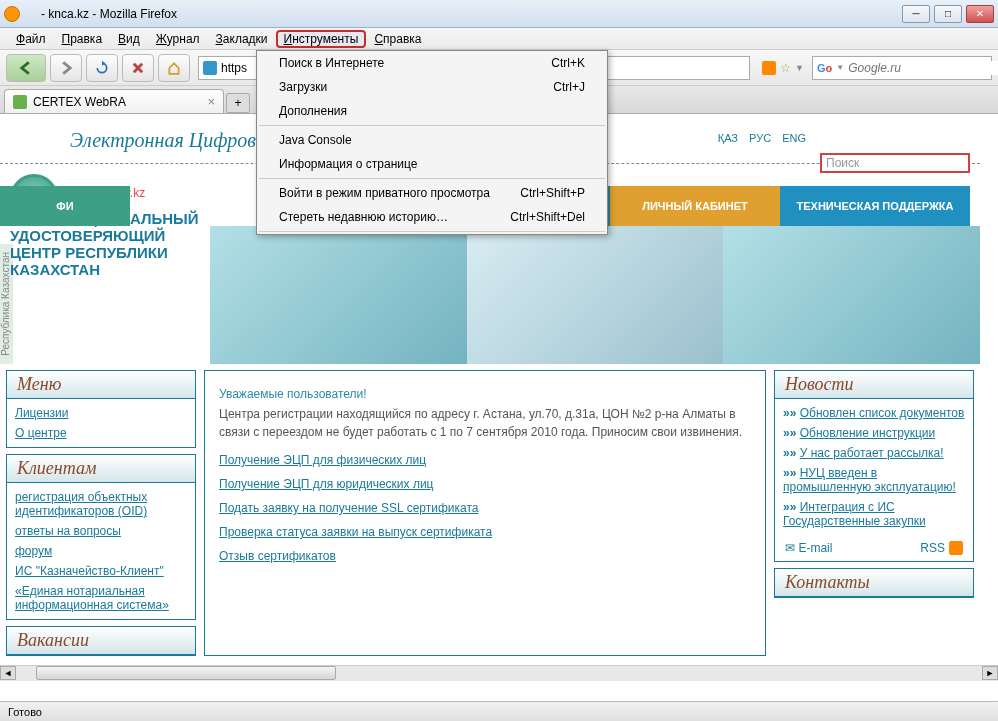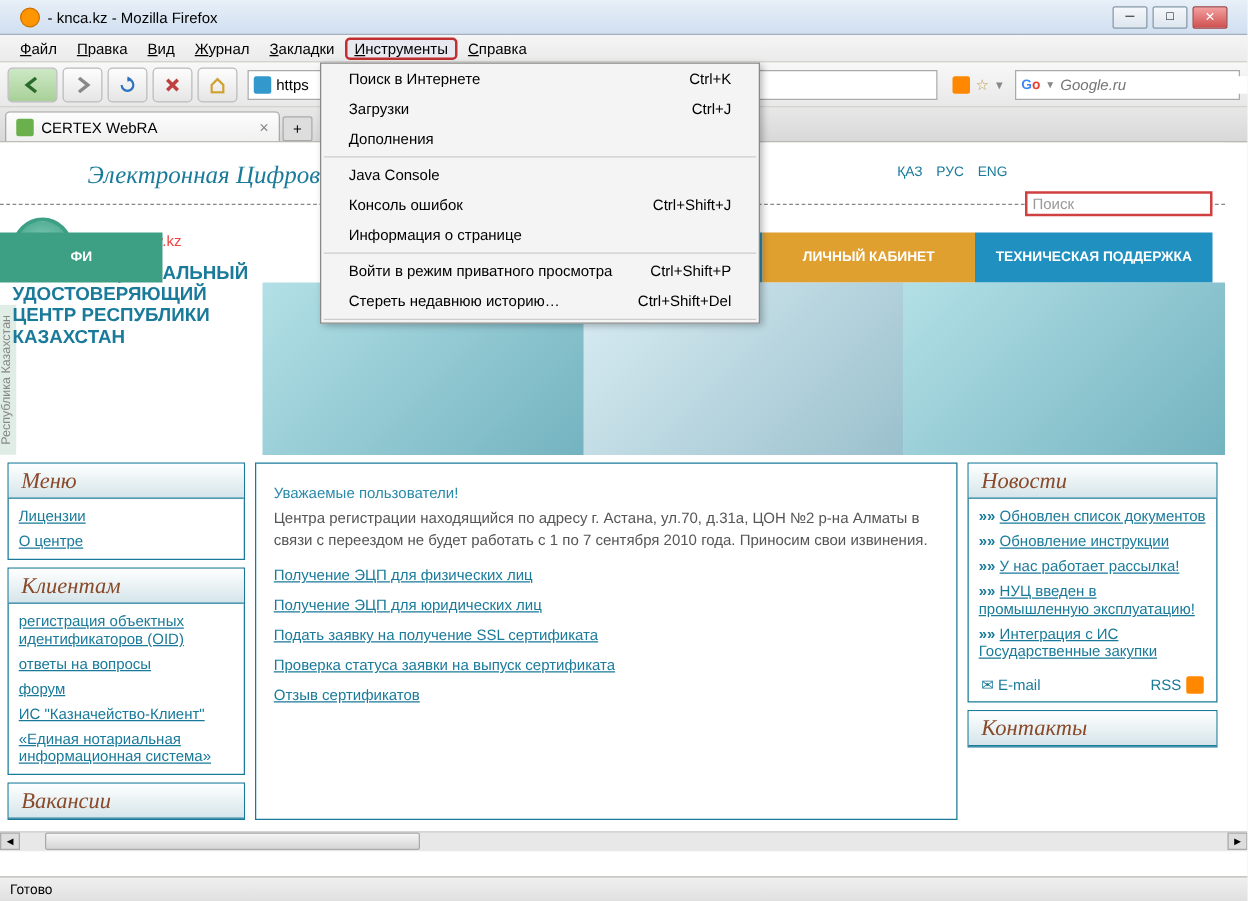--- a/index.html
+++ b/index.html
@@ -1,19 +1,19 @@
 <!DOCTYPE html>
 <html><head>
 <meta charset="utf-8">
 <style>
 * { margin: 0; padding: 0; box-sizing: border-box; font-family: "Segoe UI", Tahoma, sans-serif; }
 body { width: 998px; height: 721px; background: #ece9d8; overflow: hidden; position: relative; font-size: 12px; }
 
 
-.titlebar { height: 28px; background: linear-gradient(#e8f0f8, #d0dff0); display: flex; align-items: center; padding: 0 16px; border-bottom: 1px solid #a0b0c0; }
+.titlebar { height: 28px; background: linear-gradient(#e8f0f8, #d0dff0); display: flex; align-items: center; padding: 0 4px; border-bottom: 1px solid #a0b0c0; gap: 15px; }
 .titlebar .ff-icon { width: 16px; height: 16px; background: #ff9500; border-radius: 50%; margin-right: 6px; border: 1px solid #cc7000; }
 .titlebar .title { flex: 1; color: #000; font-size: 12px; }
 .winbtns { display: flex; gap: 4px; }
 .winbtn { width: 28px; height: 18px; border: 1px solid #8899aa; border-radius: 2px; background: linear-gradient(#f5f8fb,#dde5ee); display:flex; align-items:center; justify-content:center; font-size:10px; cursor:pointer; }
 .winbtn.close { background: linear-gradient(#f3a0a0,#d05050); color:#fff; border-color:#a04040; }
 
 
 .menubar { height: 22px; background: linear-gradient(#f5f5f5,#ebebeb); display: flex; align-items: center; padding: 0 8px; border-bottom: 1px solid #ccc; }
 .menubar .menuitem { padding: 2px 8px; cursor: pointer; }
 .menubar .menuitem u { text-decoration: underline; }
@@ -293,24 +293,20 @@
     <div class="ditem">
       <span>Дополнения</span>
       <span class="short"></span>
     </div>
     <div class="dsep"></div>
     <div class="ditem">
       <span>Java Console</span>
       <span class="short"></span>
     </div>
     <div class="ditem">
-      <span>Консоль ошибок</span>
-      <span class="short">Ctrl+Shift+J</span>
-    </div>
-    <div class="ditem">
       <span>Информация о странице</span>
       <span class="short"></span>
     </div>
     <div class="dsep"></div>
     <div class="ditem">
       <span>Войти в режим приватного просмотра</span>
       <span class="short">Ctrl+Shift+P</span>
     </div>
     <div class="ditem">
       <span>Стереть недавнюю историю…</span>

